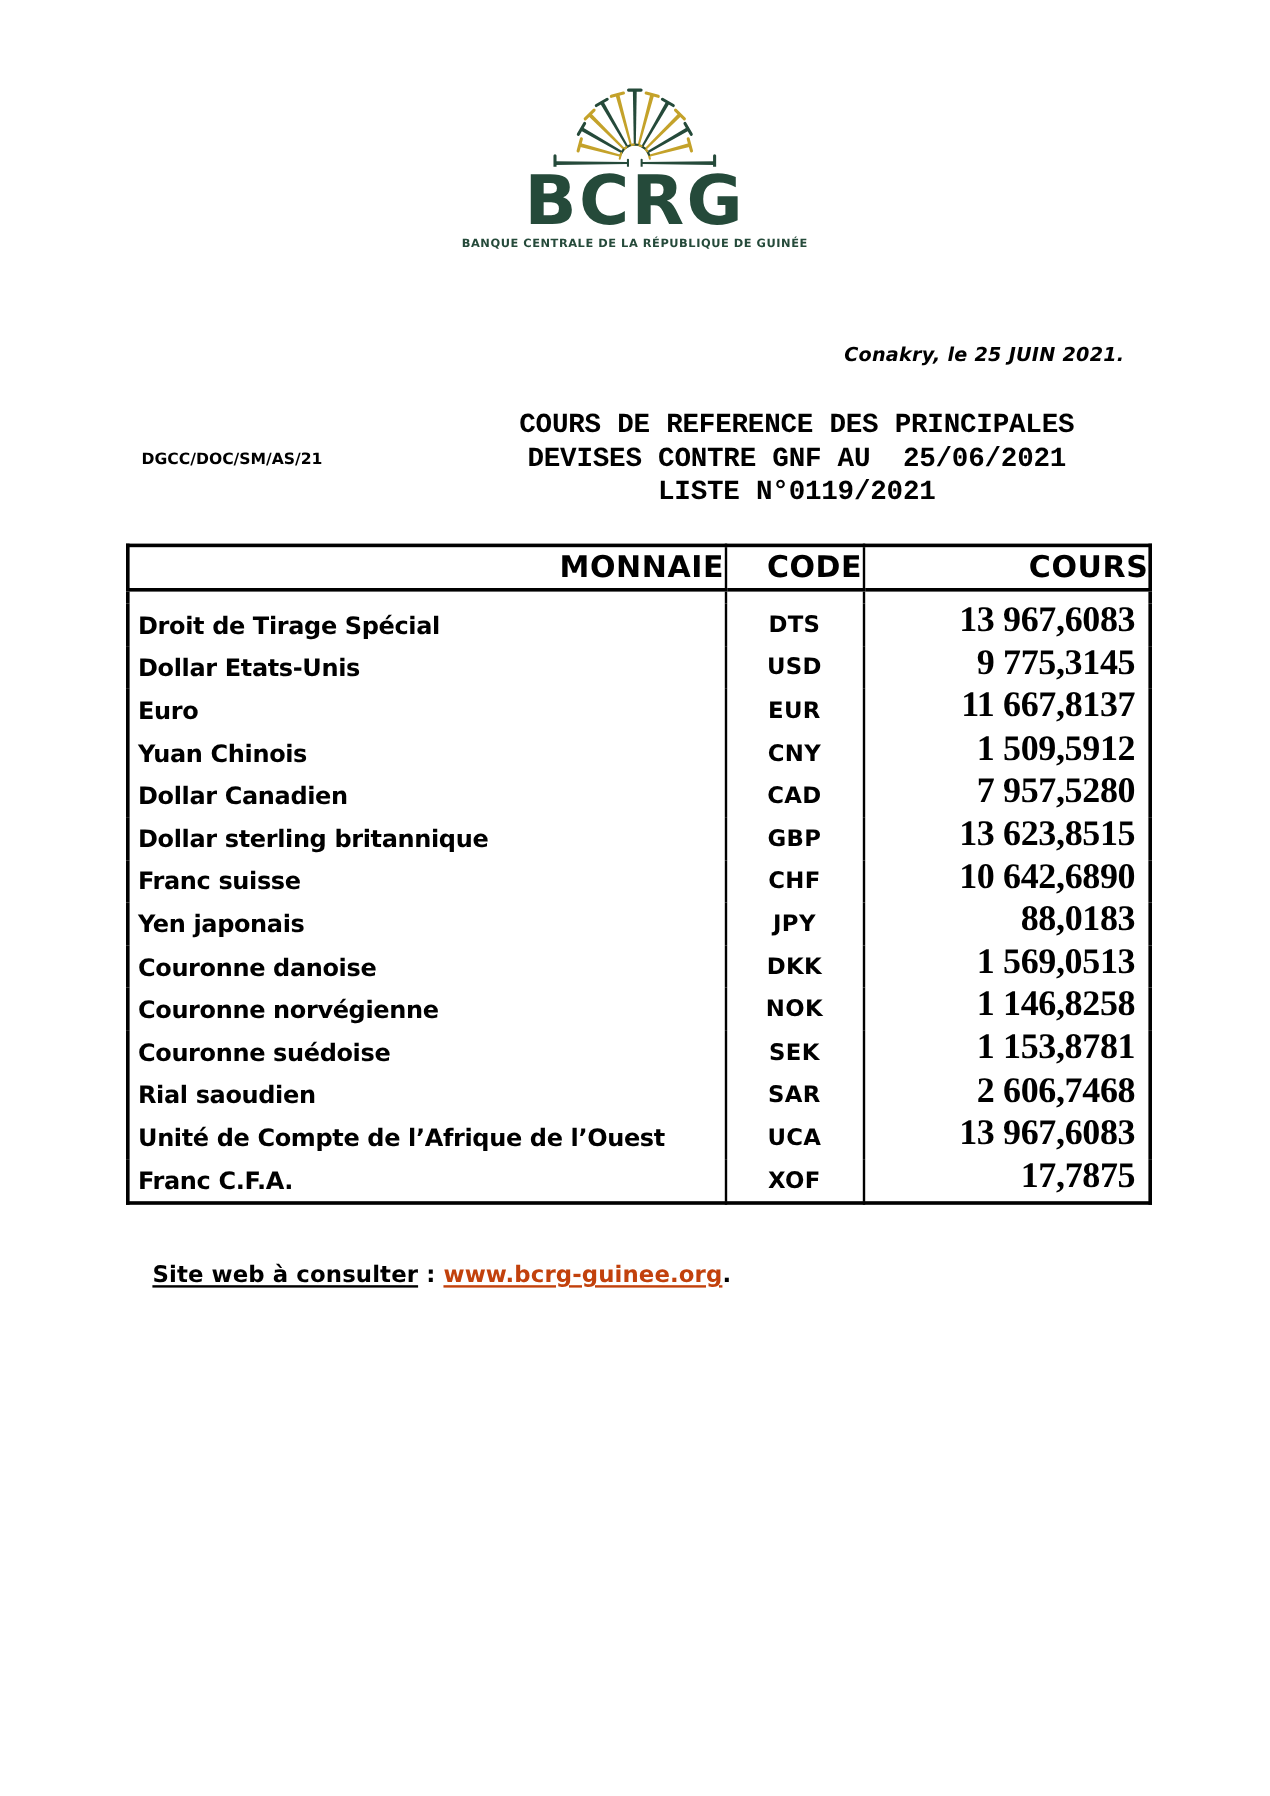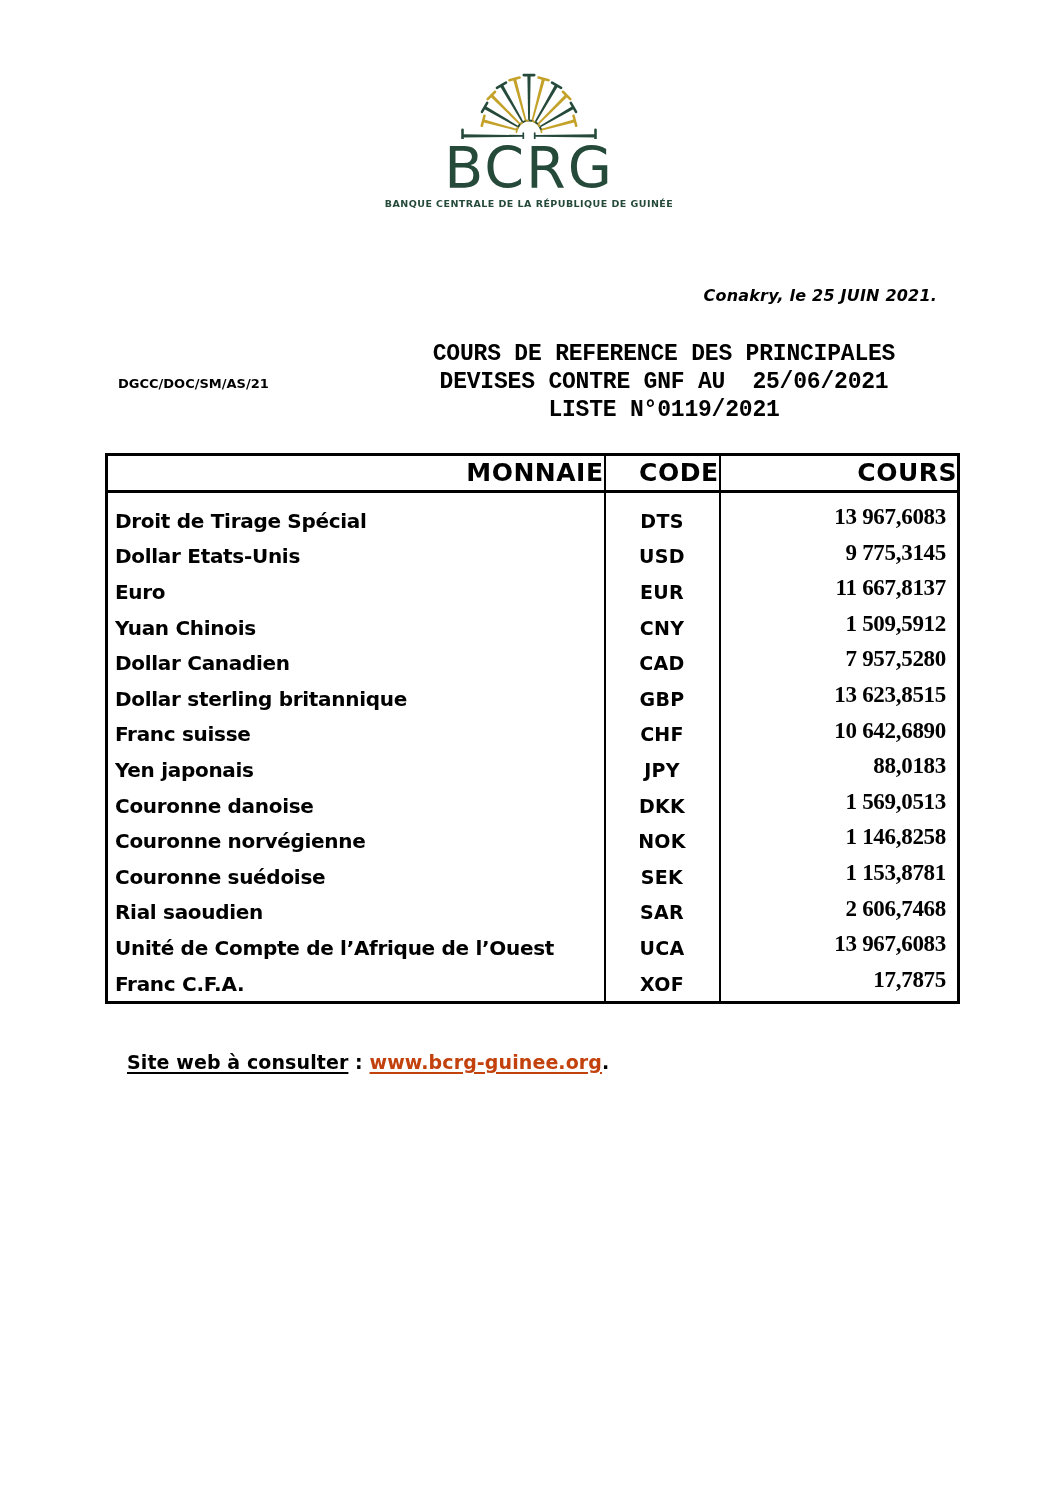--- a/index.html
+++ b/index.html
@@ -17,21 +17,21 @@
   .logo {
     position: absolute;
     top: 72px; left: 0; right: 0;
     text-align: center;
     line-height: 1;
   }
   .logo svg { display: block; margin: 0 auto; }
   .logo-acronym {
     margin-top: 1px;
     font-size: 57px;
-    font-weight: 400;
+    font-weight: 700;
     letter-spacing: 2px;
     color: #254a3a;
   }
   .logo-tagline {
     margin-top: 2px;
     font-size: 9.5px;
     font-weight: 700;
     letter-spacing: 0.45px;
     color: #254a3a;
   }
@@ -102,21 +102,21 @@
     vertical-align: middle;
     text-align: center;
     font-size: 19px;
     font-weight: 700;
     letter-spacing: 0.3px;
   }
   td.cours {
     vertical-align: top;
     text-align: right;
     font-family: "Liberation Serif", serif;
-    font-size: 23px;
+    font-size: 30px;
     line-height: 27px;
     font-weight: 700;
     letter-spacing: -0.3px;
     padding-right: 11px !important;
     white-space: pre;
   }
 
   
   .footer {
     position: absolute;

